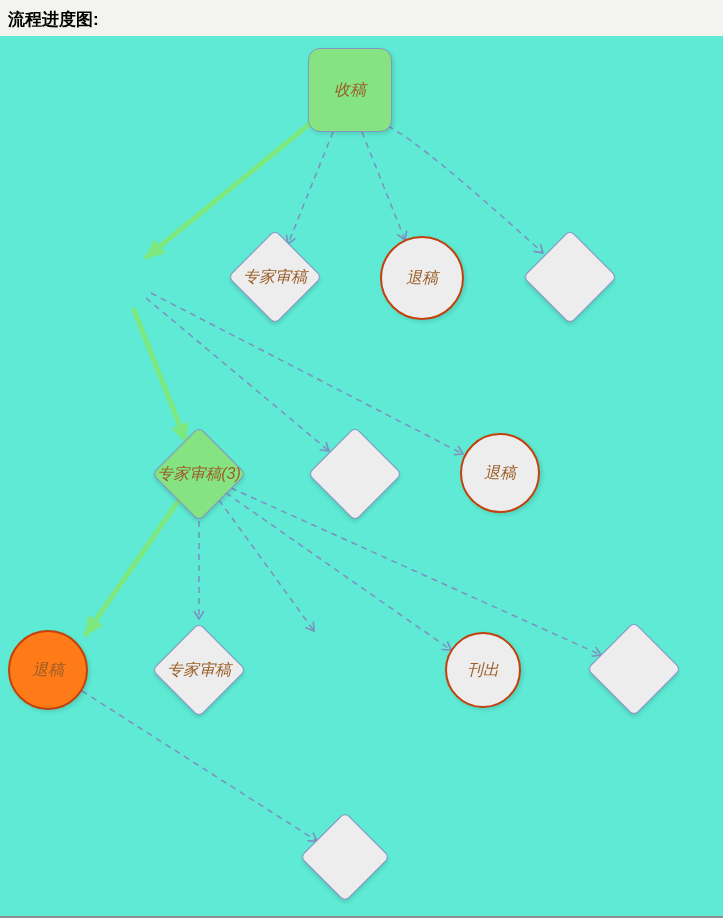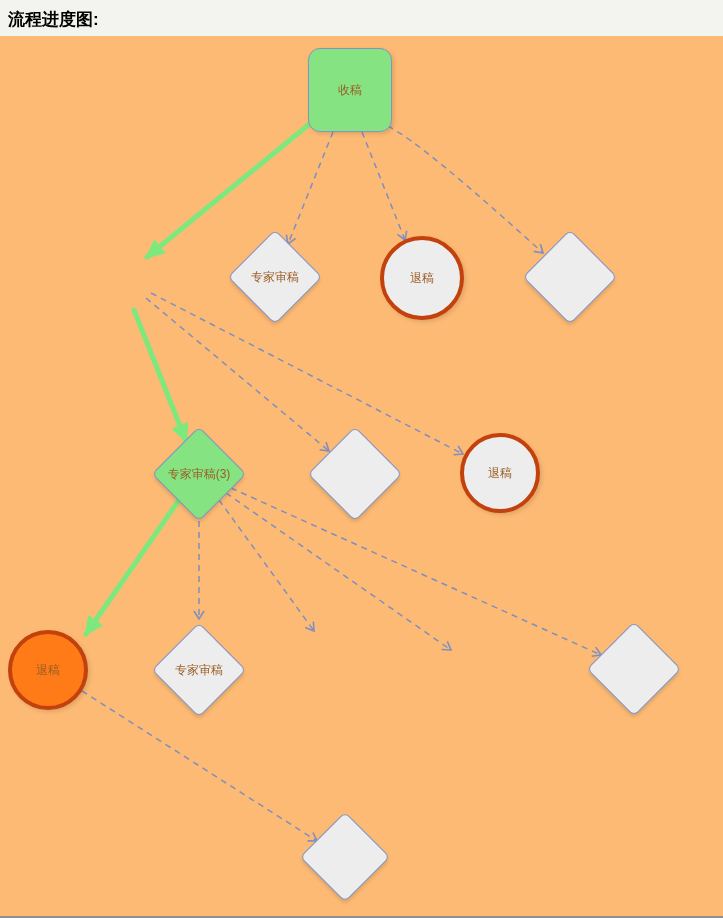--- a/index.html
+++ b/index.html
@@ -1,28 +1,28 @@
 <!DOCTYPE html>
 <html><head>
 <meta charset="utf-8">
 <style>
   html,body { margin:0; padding:0; background:#ffffff; font-family:"Liberation Sans", sans-serif; }
-  .page { position:relative; width:723px; height:918px; background:#fdba74; overflow:hidden;
+  .page { position:relative; width:723px; height:918px; background:#5eead4; overflow:hidden;
           border-bottom:2px solid #8f8f8f; box-sizing:border-box; }
   .header { position:absolute; left:0; top:0; right:0; height:36px; background:#f3f3ef; }
   .page-title { margin:0; padding:8px 0 0 8px; font-size:17px; font-weight:bold; color:#000; }
 
   .edges { position:absolute; left:0; top:0; }
 
   .node { position:absolute; display:flex; align-items:center; justify-content:center;
-          font-size:12px; color:#9b5d25; box-sizing:border-box; }
+          font-size:16px; color:#9b5d25; box-sizing:border-box;font-style:italic; }
   .node .label { position:relative; z-index:2; white-space:nowrap; }
 
   .rect-node   { border:1px solid #8494c4; border-radius:12px; box-shadow:2px 2px 4px rgba(0,0,0,.12); }
-  .circle-node { border:4px solid #c2410c; border-radius:50%;  box-shadow:2px 2px 4px rgba(0,0,0,.12); }
+  .circle-node { border:2px solid #c2410c; border-radius:50%;  box-shadow:2px 2px 4px rgba(0,0,0,.12); }
   .diamond-node .shape { position:absolute; left:50%; top:50%; width:65px; height:65px;
           transform:translate(-50%,-50%) rotate(45deg); border:1px solid #8494c4; border-radius:6px;
           box-shadow:2px 2px 4px rgba(0,0,0,.12); }
 
   .active.rect-node, .active.circle-node { background:#86e382; }
   .active.diamond-node .shape            { background:#86e382; }
   .inactive.rect-node, .inactive.circle-node { background:#ededed; }
   .inactive.diamond-node .shape              { background:#ededed; }
   .reject.circle-node { background:#ff7b17; }
 </style>
@@ -100,20 +100,23 @@
   <div class="node circle-node reject" style="left:8px; top:630px; width:80px; height:80px;">
     <span class="label">退稿</span>
   </div>
 
   <div class="node diamond-node inactive" style="left:153px; top:624px; width:92px; height:92px;">
     <div class="shape"></div>
     <span class="label">专家审稿</span>
   </div>
 
 
+  <div class="node circle-node inactive" style="left:445px; top:632px; width:76px; height:76px;">
+    <span class="label">刊出</span>
+  </div>
 
   <div class="node diamond-node inactive" style="left:588px; top:623px; width:92px; height:92px;">
     <div class="shape"></div>
     <span class="label"></span>
   </div>
 
   <div class="node diamond-node inactive" style="left:301px; top:813px; width:88px; height:88px;">
     <div class="shape" style="width:62px; height:62px;"></div>
     <span class="label"></span>
   </div>

